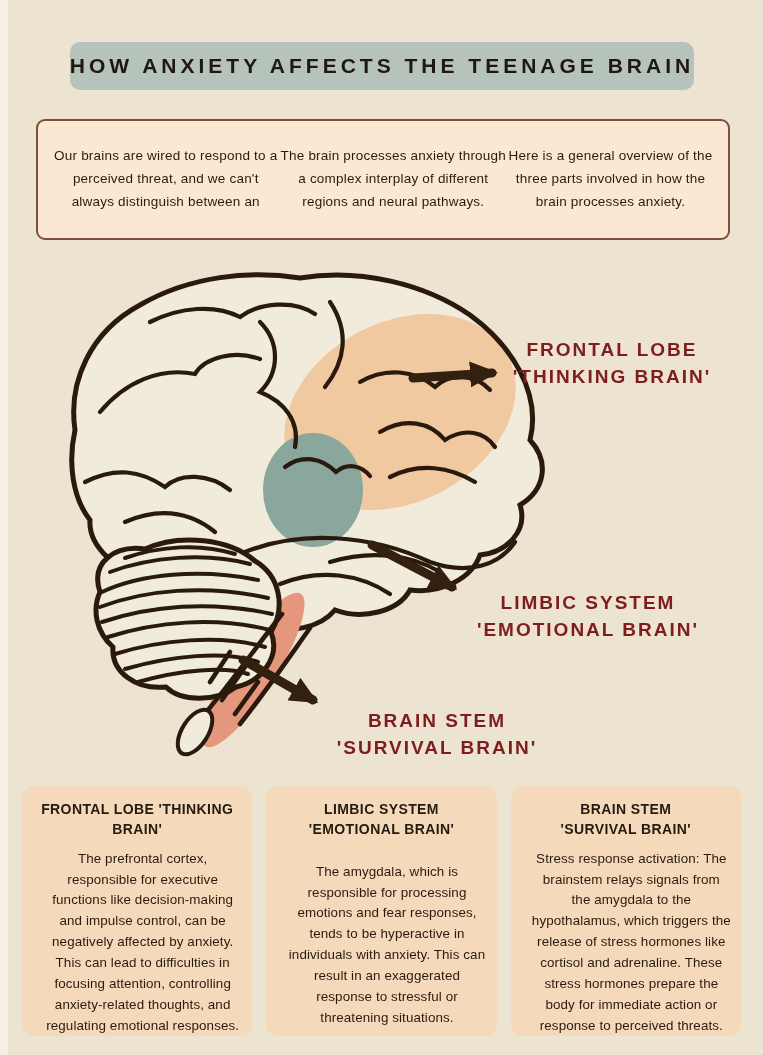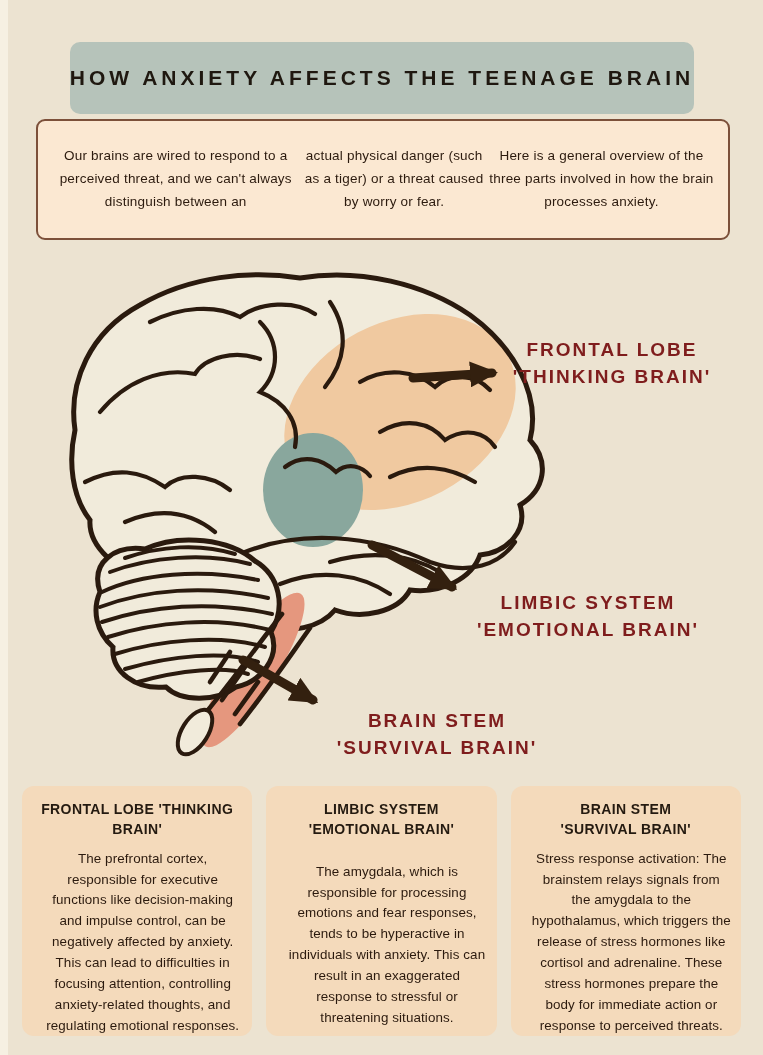--- a/index.html
+++ b/index.html
@@ -5,21 +5,21 @@
   html,body{margin:0;padding:0;}
   body{
     width:763px;height:1055px;position:relative;overflow:hidden;
     background:#ece3d1;
     font-family:"Liberation Sans", sans-serif;
     color:#241a10;
   }
   .edge-strip{position:absolute;left:0;top:0;width:8px;height:1055px;background:#f6f0e2;}
   
   .banner{
-    position:absolute;left:70px;top:42px;width:624px;height:72px;
+    position:absolute;left:70px;top:42px;width:624px;height:48px;
     background:#b6c3ba;border-radius:10px;
     display:flex;align-items:center;justify-content:center;
   }
   .banner-text{
     font-size:21px;font-weight:700;letter-spacing:4px;color:#1f1810;
     white-space:nowrap;
   }
   
   .intro-box{
     position:absolute;left:36px;top:119px;width:694px;height:121px;
@@ -62,21 +62,21 @@
 <body>
 
 <div class="edge-strip"></div>
 
 <div class="banner">
   <div class="banner-text">HOW ANXIETY AFFECTS THE TEENAGE BRAIN</div>
 </div>
 
 <div class="intro-box">
   <div class="intro-line">Our brains are wired to respond to a perceived threat, and we can't always distinguish between an</div>
-  <div class="intro-line">actual physical danger (such as a tiger) or a threat caused by worry or fear.</div>
+  <div class="intro-line">The brain processes anxiety through a complex interplay of different regions and neural pathways.</div>
   <div class="intro-line">Here is a general overview of the three parts involved in how the brain processes anxiety.</div>
 </div>
 
 <svg class="brain-svg" viewBox="0 0 540 515">
   <defs>
     <marker id="ah" markerUnits="userSpaceOnUse" markerWidth="28" markerHeight="26" refX="22" refY="13" orient="auto">
       <path d="M0,0 L28,13 L0,26 Z" fill="#33200f"></path>
     </marker>
   </defs>
 

